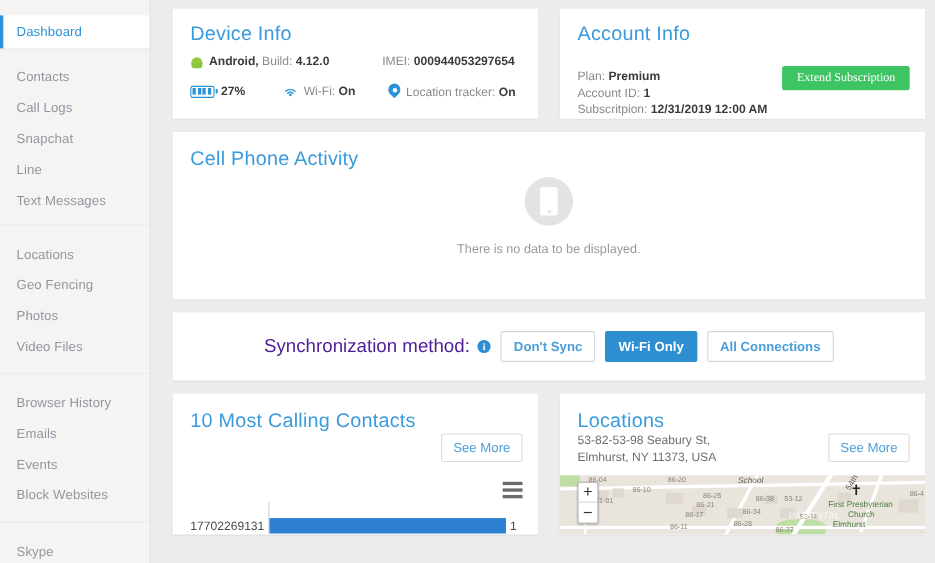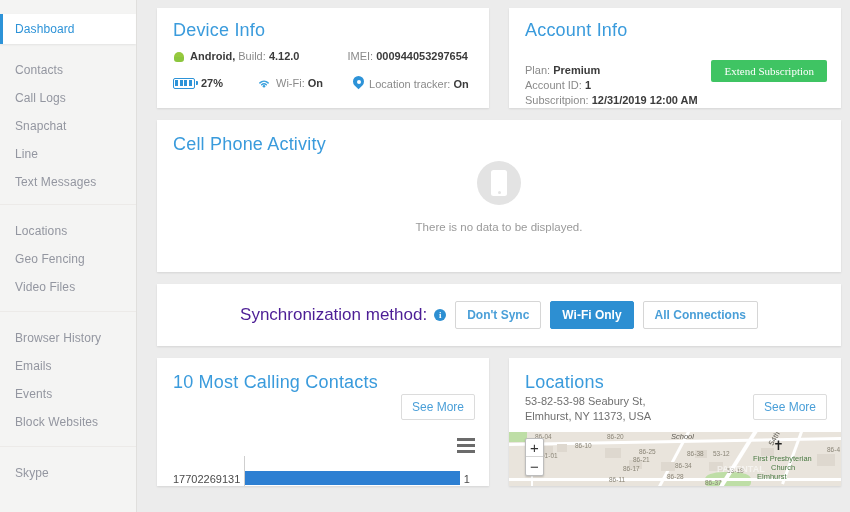--- a/index.html
+++ b/index.html
@@ -239,20 +239,23 @@
         </div>
     </div>
 
     <div class="nav-group">
       <div class="nav-spacer"></div>
       <div class="nav-item">
           <span>Locations</span>
         </div>
       <div class="nav-item">
           <span>Geo Fencing</span>
+        </div>
+      <div class="nav-item">
+          <span>Photos</span>
         </div>
       <div class="nav-item">
           <span>Video Files</span>
         </div>
     </div>
 
     <div class="nav-group">
       <div class="nav-spacer"></div>
       <div class="nav-item">
           <span>Browser History</span>

